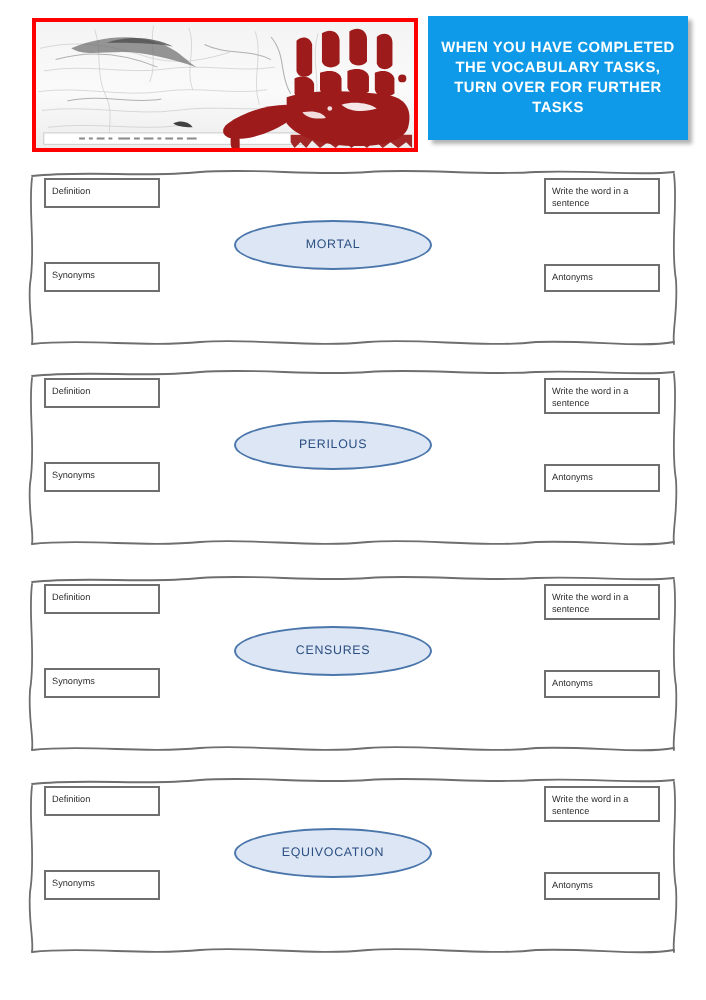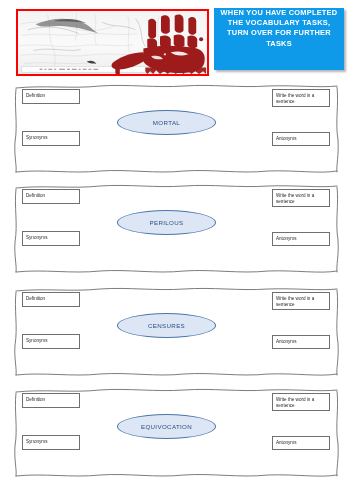--- a/index.html
+++ b/index.html
@@ -19,21 +19,21 @@
     border:2px solid #ff0000;background:#ffffff;box-sizing:border-box;
     overflow:hidden;
   }
   .photo-inner{position:absolute;left:0;top:0;right:0;bottom:0;overflow:hidden;}
   .photo-svg{display:block;width:100%;height:100%;}
 
   .blue-box{
     position:absolute;left:214px;top:8px;width:130px;height:62px;
     background:#0e9ae8;
     box-sizing:border-box;
-    display:flex;justify-content:center;
+    display:flex;align-items:center;justify-content:center;
     box-shadow:2px 2px 2px rgba(0,0,0,0.30);
   }
   .blue-box-text{
     font-size:7.4px;line-height:10.2px;font-weight:bold;color:#ffffff;
     text-align:center;letter-spacing:0.25px;padding:0 5px;
     text-transform:uppercase;
   }
 
   
   .panel{position:absolute;left:14px;width:325px;height:92px;}

